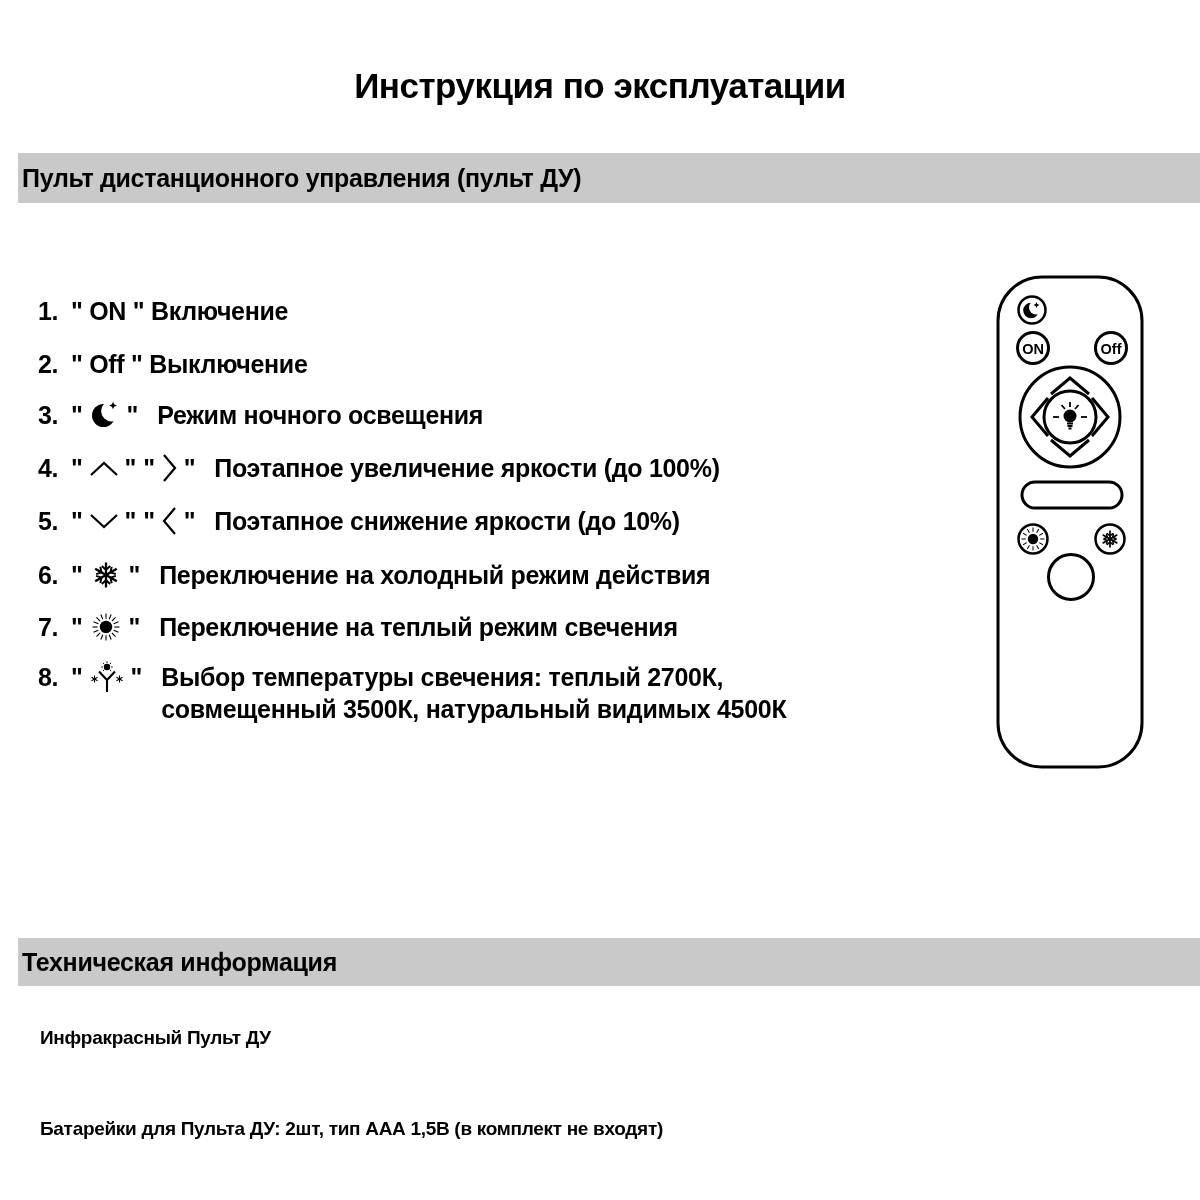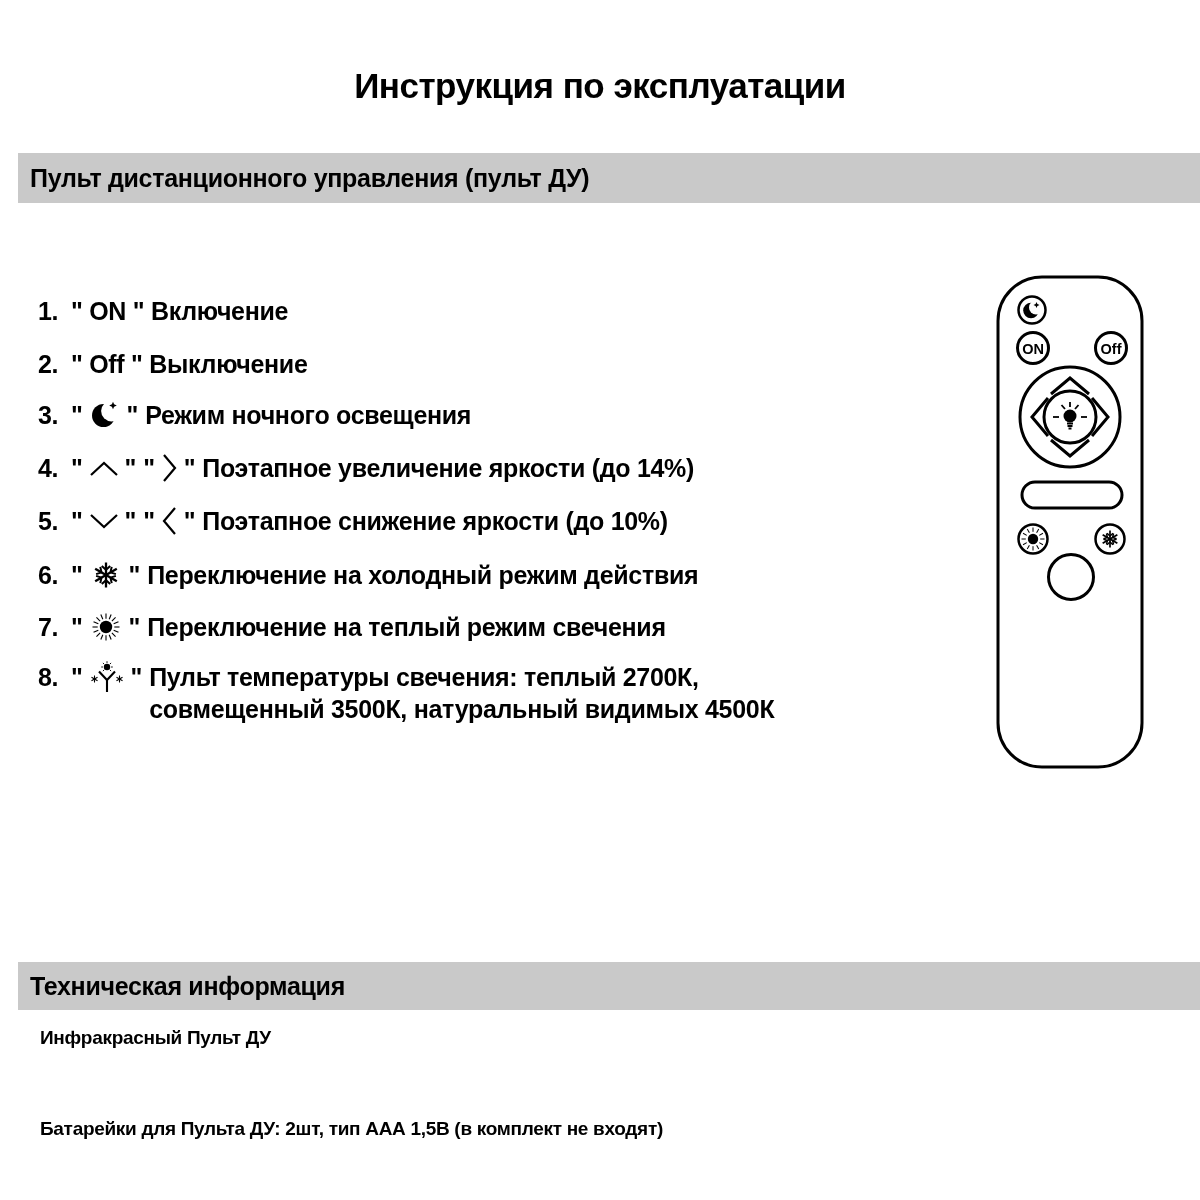--- a/index.html
+++ b/index.html
@@ -1,31 +1,31 @@
 <!DOCTYPE html>
 <html><head>
 <meta charset="utf-8">
 <style>
   html,body{margin:0;padding:0;background:#fff;}
   .page{position:relative;width:1200px;height:1200px;background:#ffffff;
         font-family:"Liberation Sans",sans-serif;color:#000;overflow:hidden;}
   .title{position:absolute;top:66px;left:0;width:100%;text-align:center;
          font-size:35px;font-weight:bold;letter-spacing:-0.5px;}
   .bar{position:absolute;left:18px;right:0;background:#c9c9c9;display:flex;
-       align-items:center;padding-left:12px;font-size:25px;font-weight:bold;
+       align-items:center;padding-left:4px;font-size:25px;font-weight:bold;
        letter-spacing:-0.3px;}
   .bar-remote{top:153px;height:50px;}
-  .bar-tech{top:938px;height:48px;margin-top:24px;}
+  .bar-tech{top:938px;height:48px;}
   .row{position:absolute;left:38px;display:flex;align-items:center;gap:7px;
        font-size:25px;font-weight:bold;height:36px;letter-spacing:-0.3px;
        white-space:nowrap;}
   .row .num{width:26px;flex:0 0 26px;}
   .row .q{display:inline-block;}
   .row .txt{display:inline-block;}
-  .row .desc-gap{margin-left:0;}
+  .row .desc-gap{margin-left:12px;}
   .row .qgroup{display:flex;align-items:center;gap:6px;}
   .row8{align-items:flex-start;height:72px;}
   .row8 .line-wrap{line-height:32px;}
   .ic{display:block;}
   .tech-line{position:absolute;left:40px;font-size:19px;font-weight:bold;
              letter-spacing:-0.3px;line-height:30px;white-space:nowrap;}
   .remote-svg{position:absolute;left:985px;top:265px;}
 </style>
 </head>
 <body>
@@ -69,21 +69,21 @@
       </svg>
       <span class="q">"</span>
     </span>
     <span class="qgroup">
       <span class="q">"</span>
       <svg class="ic" width="17" height="30" viewBox="0 0 17 30">
         <path d="M3 2 L14 15 L3 28" fill="none" stroke="#000" stroke-width="2.2"></path>
       </svg>
       <span class="q">"</span>
     </span>
-    <span class="txt desc-gap">Поэтапное увеличение яркости (до 14%)</span>
+    <span class="txt desc-gap">Поэтапное увеличение яркости (до 100%)</span>
   </div>
 
   <div class="row" style="top:503px">
     <span class="num">5.</span>
     <span class="qgroup">
       <span class="q">"</span>
       <svg class="ic" width="30" height="17" viewBox="0 0 30 17">
         <path d="M2 2 L15 14 L28 2" fill="none" stroke="#000" stroke-width="2.2"></path>
       </svg>
       <span class="q">"</span>
@@ -171,21 +171,21 @@
         <line x1="-12.5" y1="-2.5" x2="-12.5" y2="4.5"></line>
         <line x1="-12.5" y1="-2.5" x2="-12.5" y2="4.5" transform="rotate(60 -12.5 1)"></line>
         <line x1="-12.5" y1="-2.5" x2="-12.5" y2="4.5" transform="rotate(120 -12.5 1)"></line>
         <line x1="12.5" y1="-2.5" x2="12.5" y2="4.5"></line>
         <line x1="12.5" y1="-2.5" x2="12.5" y2="4.5" transform="rotate(60 12.5 1)"></line>
         <line x1="12.5" y1="-2.5" x2="12.5" y2="4.5" transform="rotate(120 12.5 1)"></line>
       </g>
     </svg>
     <span class="q line-wrap">"</span>
     <span class="desc-gap line-wrap">
-      <span style="display:block">Пульт температуры свечения: теплый 2700К,</span>
+      <span style="display:block">Выбор температуры свечения: теплый 2700К,</span>
       <span style="display:block">совмещенный 3500К, натуральный видимых 4500К</span>
     </span>
   </div>
 
   <svg class="remote-svg" width="175" height="530" viewBox="0 0 175 530">
     <g fill="none" stroke="#000">
       <rect x="13" y="12" width="144" height="490" rx="44" stroke-width="3"></rect>
 
       <g>
         <circle cx="47" cy="45" r="13.5" stroke-width="2.5"></circle>

